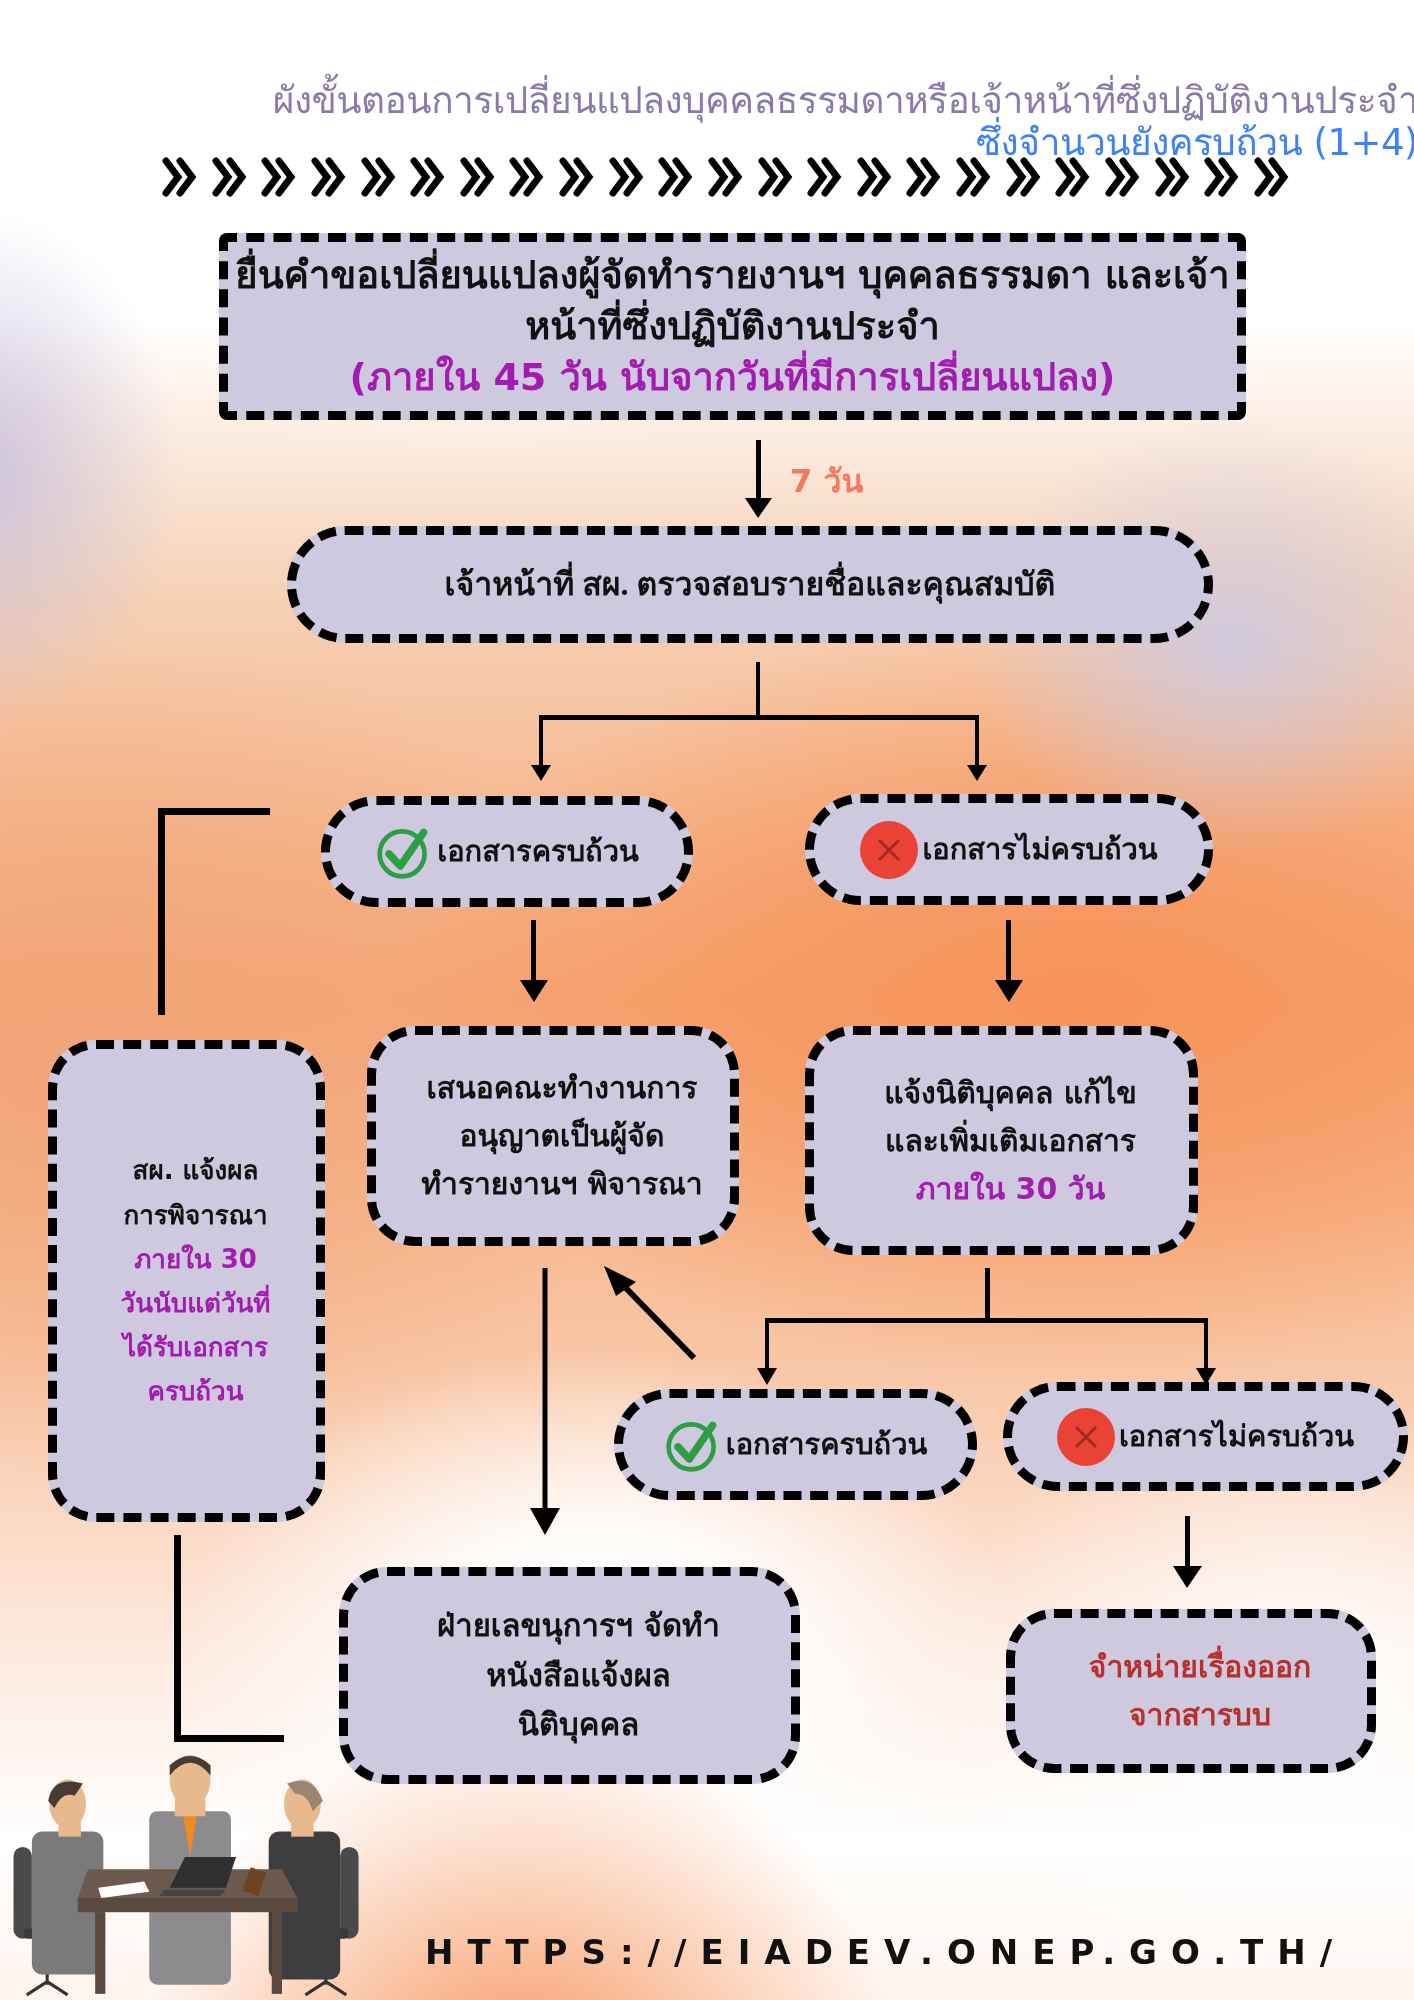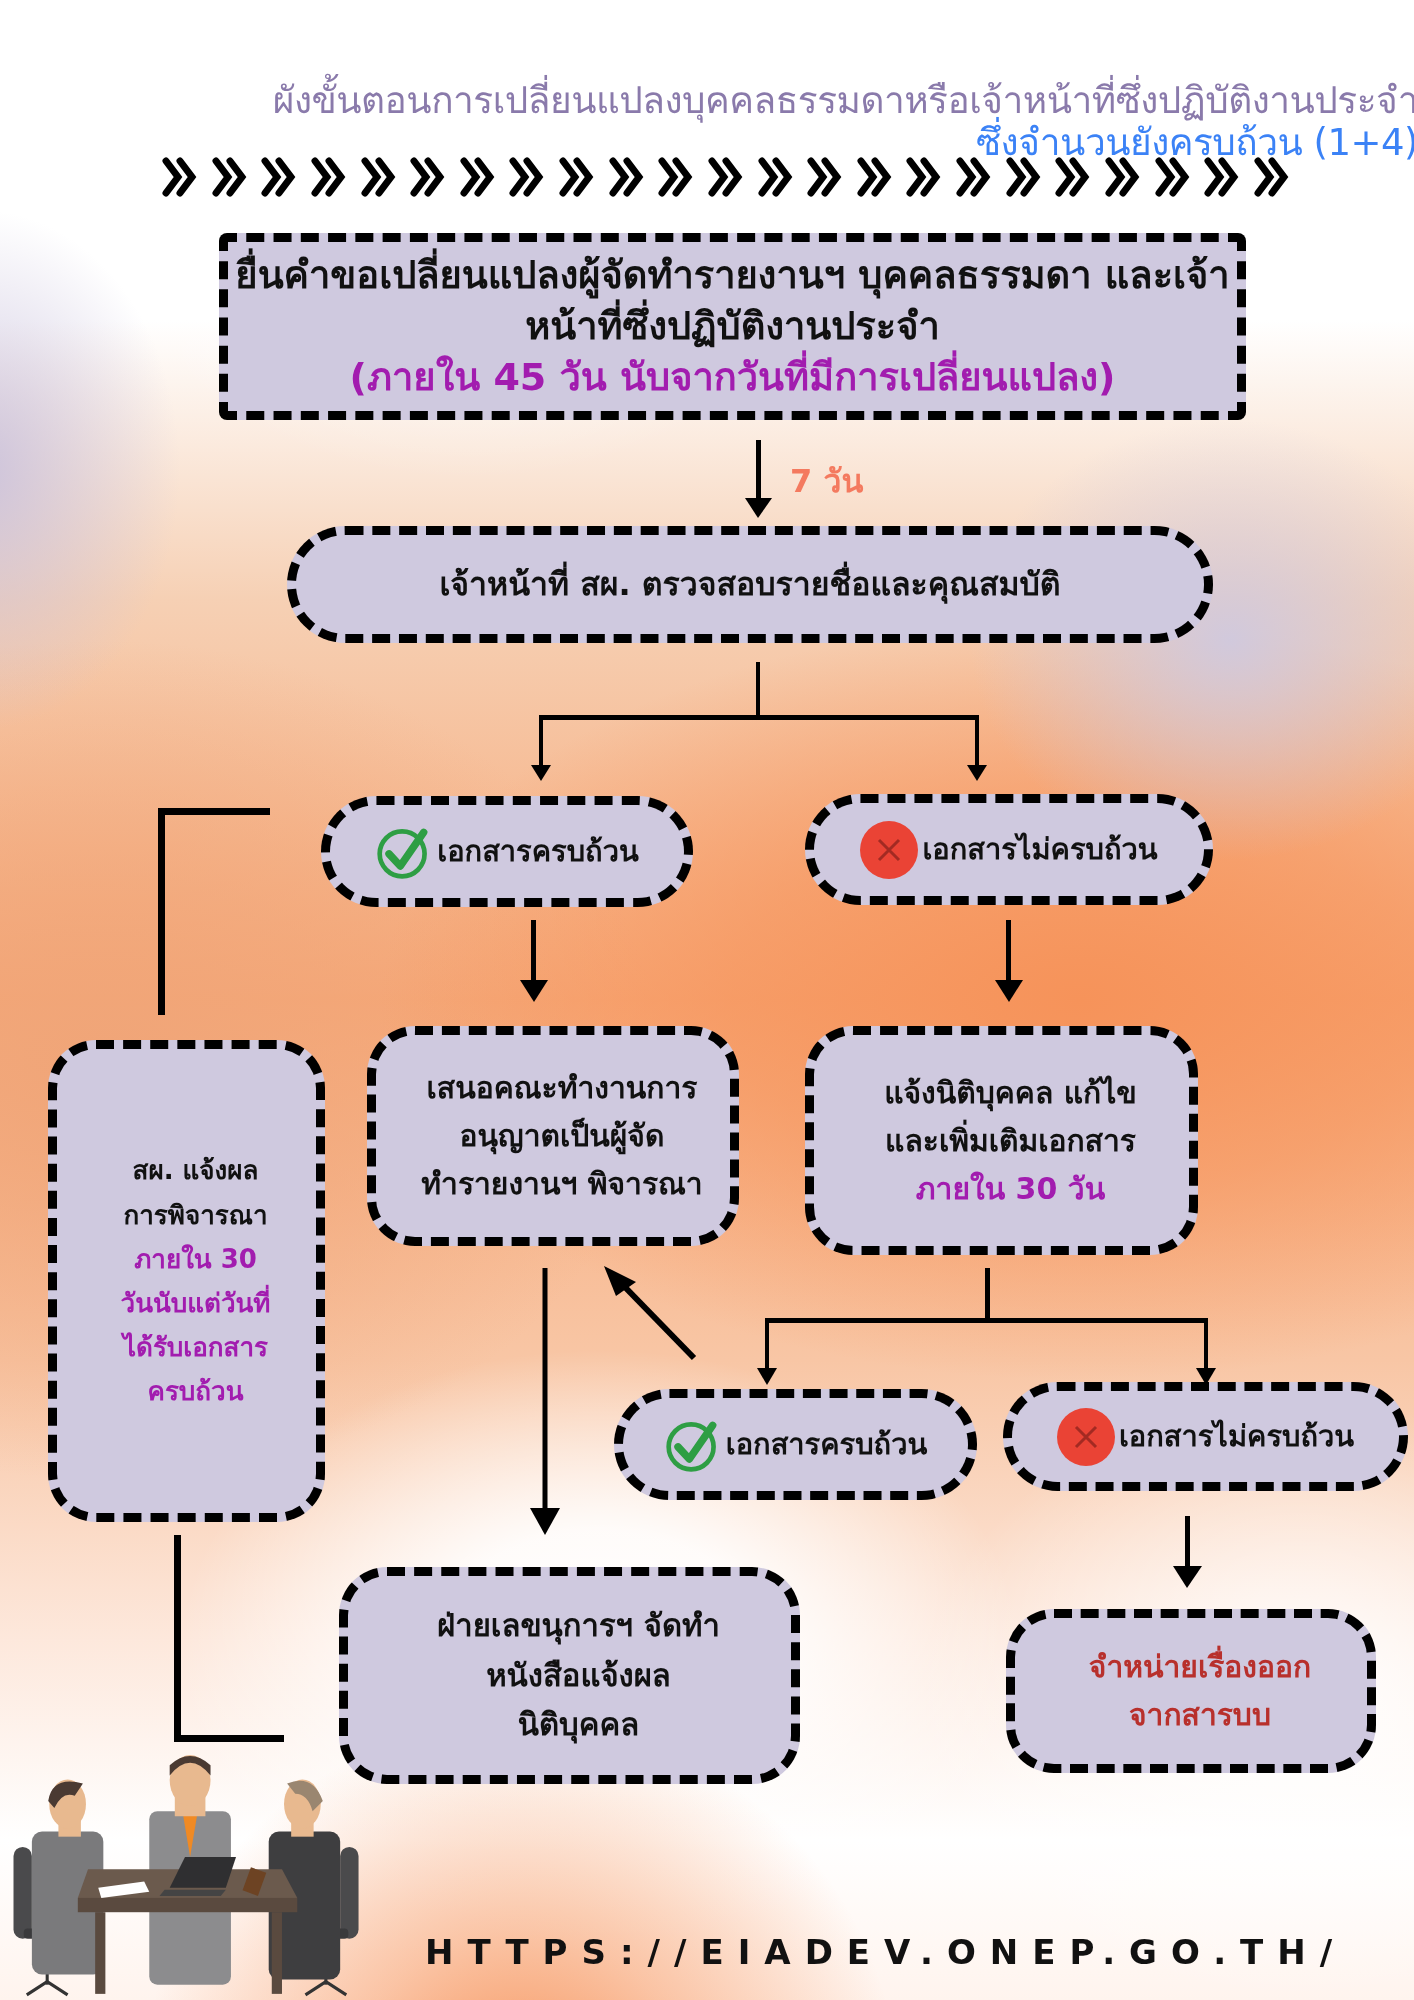--- a/index.html
+++ b/index.html
@@ -27,21 +27,21 @@
     position:absolute; top:152px; left:162px; width:1130px; height:50px;
     display:flex; justify-content:space-between; align-items:center;
   }
   .chev { width:38px; height:40px; }
   .box {
     position:absolute; box-sizing:border-box;
     background:#cfc9df; border:9px dashed #000;
     display:flex; flex-direction:column; align-items:center; justify-content:center;
     text-align:center; font-weight:bold; color:#111; line-height:1.35;
   }
-  .pill { border-radius:60px; flex-direction:row; }
+  .pill { border-radius:60px; flex-direction:row;font-family:Liberation Serif, serif; }
   .rounded { border-radius:48px;padding-left:18px; }
   .orange { color:#a21caf; }
   .darkred { color:#b8302c; }
   .line { position:absolute; background:#000; }
   svg.overlay { position:absolute; left:0; top:0; width:1414px; height:2000px; pointer-events:none; }
   .badge { width:58px; height:58px; border-radius:50%; flex:0 0 auto; margin-right:4px; display:flex; align-items:center; justify-content:center; }
   .url {
     position:absolute; top:1932px; left:425px; font-size:34px; font-weight:bold;
     letter-spacing:14px; color:#111;
   }

